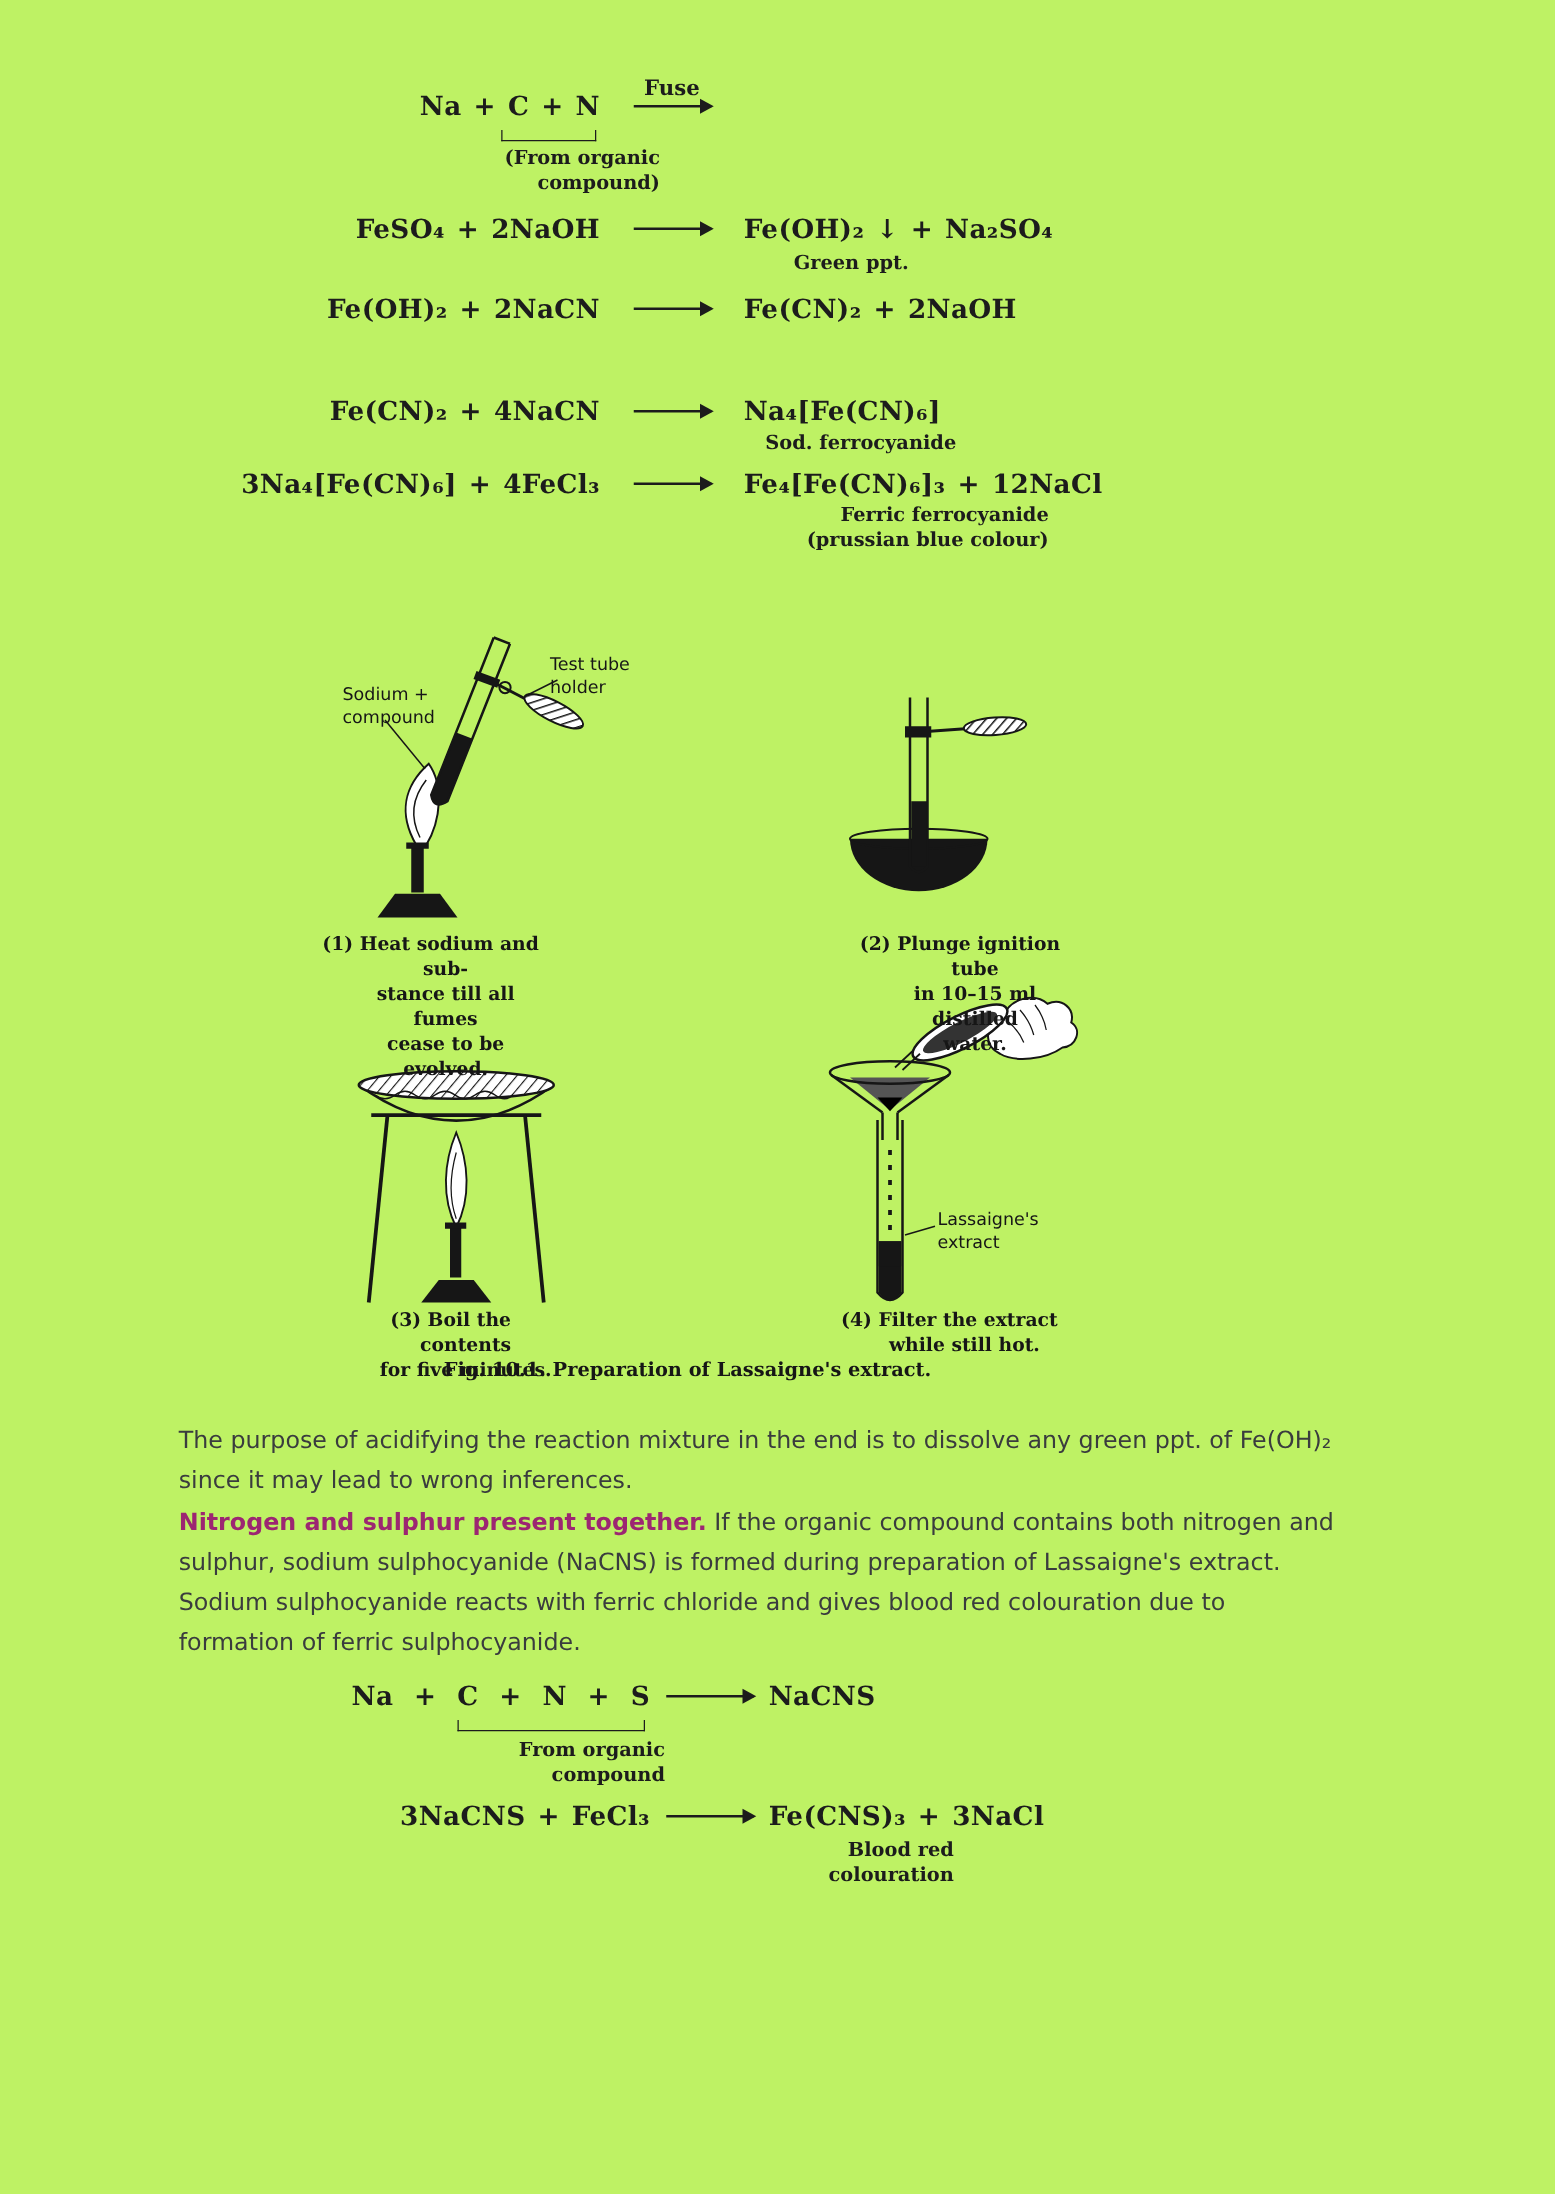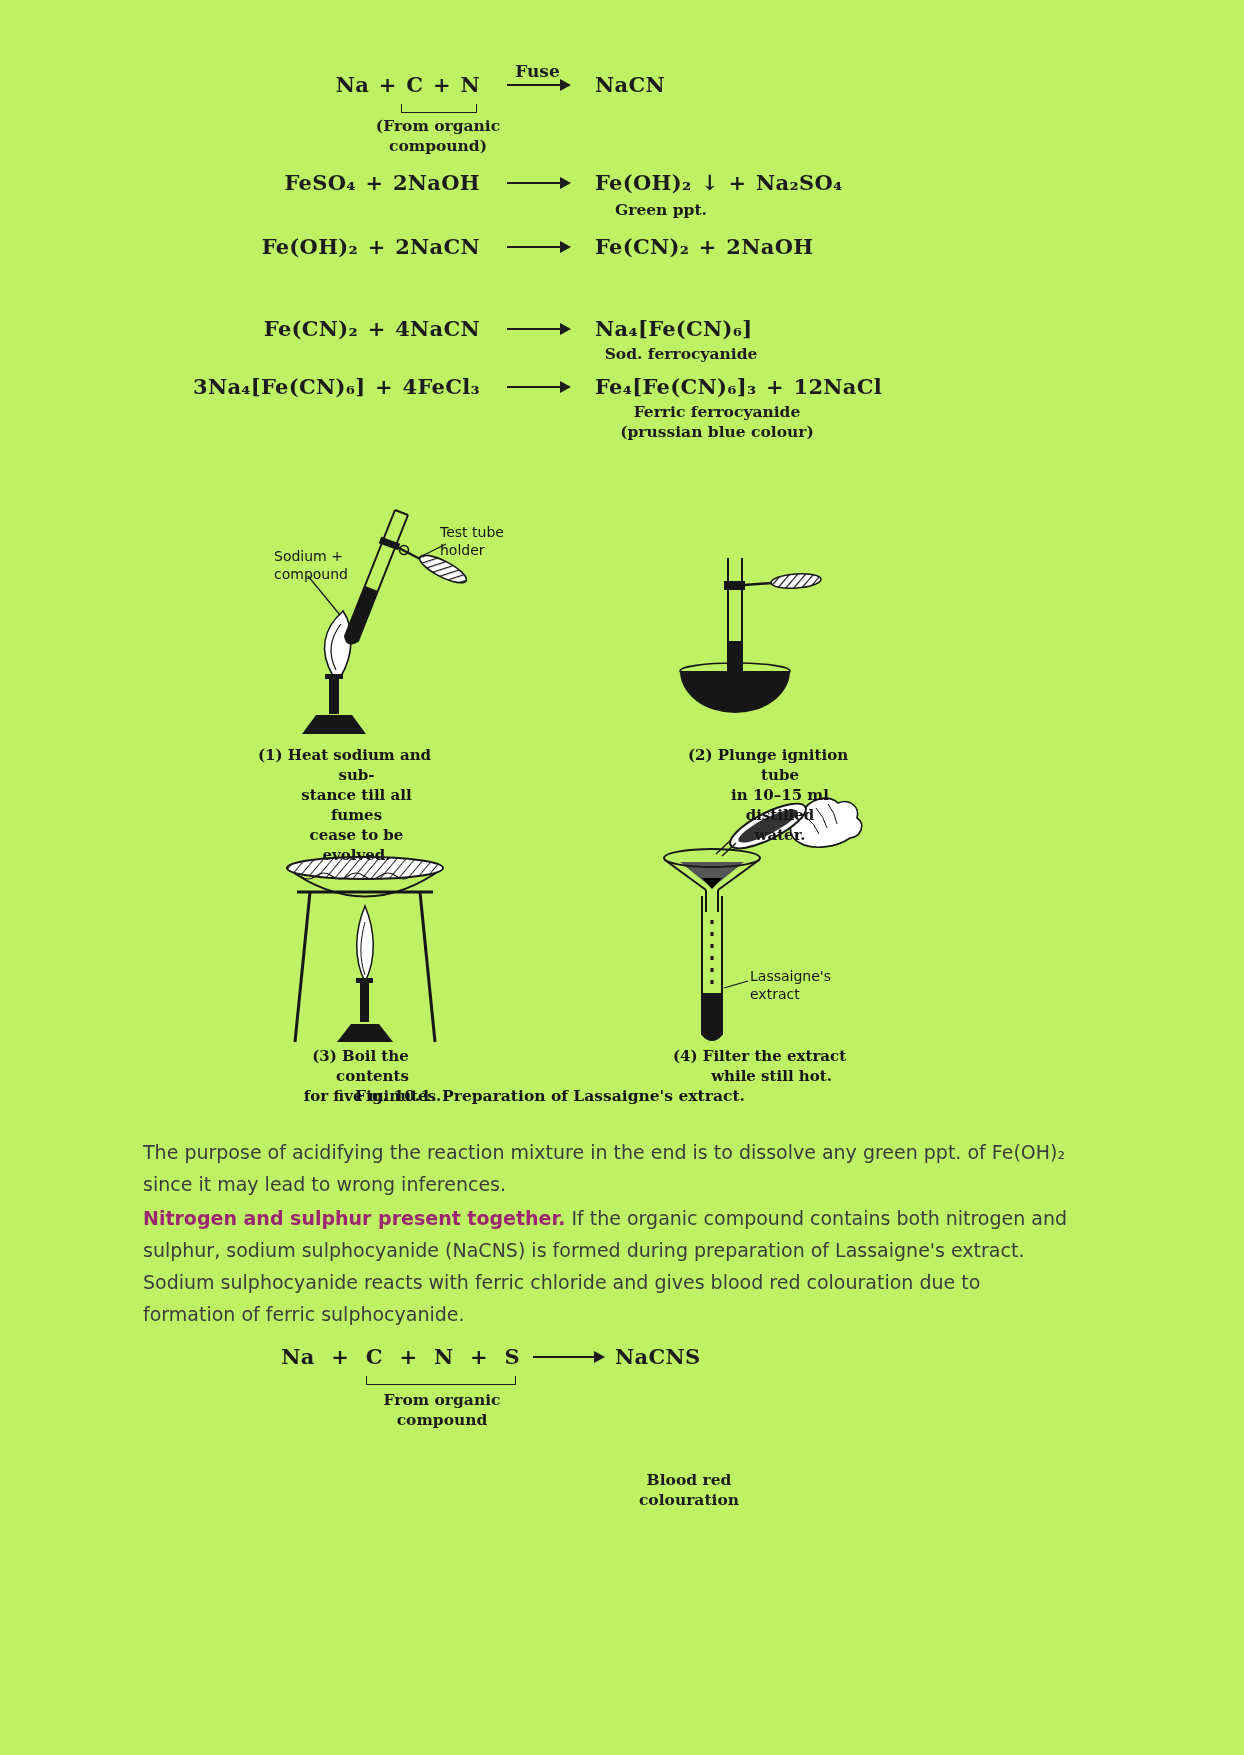--- a/index.html
+++ b/index.html
@@ -40,21 +40,21 @@
     content:"";position:absolute;right:-2px;top:-5px;
     border-left:11px solid var(--ink,#1c1c1c);
     border-top:6px solid transparent;border-bottom:6px solid transparent;
   }
   .arrow-label{
     position:absolute;bottom:5px;left:0;width:100%;
     text-align:center;font:700 17px "DejaVu Serif", serif;
   }
   .eqnote{
     font:700 15.5px "DejaVu Serif", serif;
-    white-space:pre-line;text-align:center;line-height:1.3;
+    white-space:pre-line;text-align:right;line-height:1.3;
   }
   .ubracket{
     height:9px;border:1.6px solid var(--ink,#1c1c1c);border-top:none;
   }
   .b1{width:76px;margin:0 3px 0 auto;}
   .b6{width:150px;margin:0 4px 0 auto;}
   .n1{width:180px;margin:0 -48px 0 auto;}
   .n2{width:132px;margin-left:0;}
   .n3{width:104px;margin:0 -4px 0 auto;}
   .n4{width:168px;margin-left:2px;}
@@ -110,21 +110,20 @@
 
   <section class="eq-block eq-block-top">
 
     <div class="eqrow" style="top:14px">
       <div class="eq-left"><span class="eqtext">Na +  C + N</span></div>
       <div class="eq-arrow-cell">
         <span class="rarrow">
           <span class="arrow-label">Fuse</span>
         </span>
       </div>
-      <div class="eq-right"><span class="eqtext">NaCN</span></div>
     </div>
     <div class="eqrow" style="top:46px">
       <div class="eq-left">
           <div class="ubracket b1"></div>
         </div>
       <div class="eq-arrow-cell"></div>
         <div class="eq-right"></div>
     </div>
     <div class="eqrow" style="top:58px">
       <div class="eq-left">
@@ -354,20 +353,27 @@
     </div>
     <div class="eqrow" style="top:54px">
       <div class="eq-left">
           <div class="eqnote n6">From organic
 compound</div>
         </div>
       <div class="eq-arrow-cell"></div>
         <div class="eq-right"></div>
     </div>
 
+    <div class="eqrow" style="top:104px">
+      <div class="eq-left"><span class="eqtext">3NaCNS + FeCl₃</span></div>
+      <div class="eq-arrow-cell">
+          <span class="rarrow" style="width:70px"></span>
+        </div>
+      <div class="eq-right"><span class="eqtext">Fe(CNS)₃ + 3NaCl</span></div>
+    </div>
     <div class="eqrow" style="top:134px">
       <div class="eq-left"></div>
         <div class="eq-arrow-cell"></div>
       <div class="eq-right">
           <div class="eqnote n7">Blood red
 colouration</div>
         </div>
     </div>
   </section>
 

